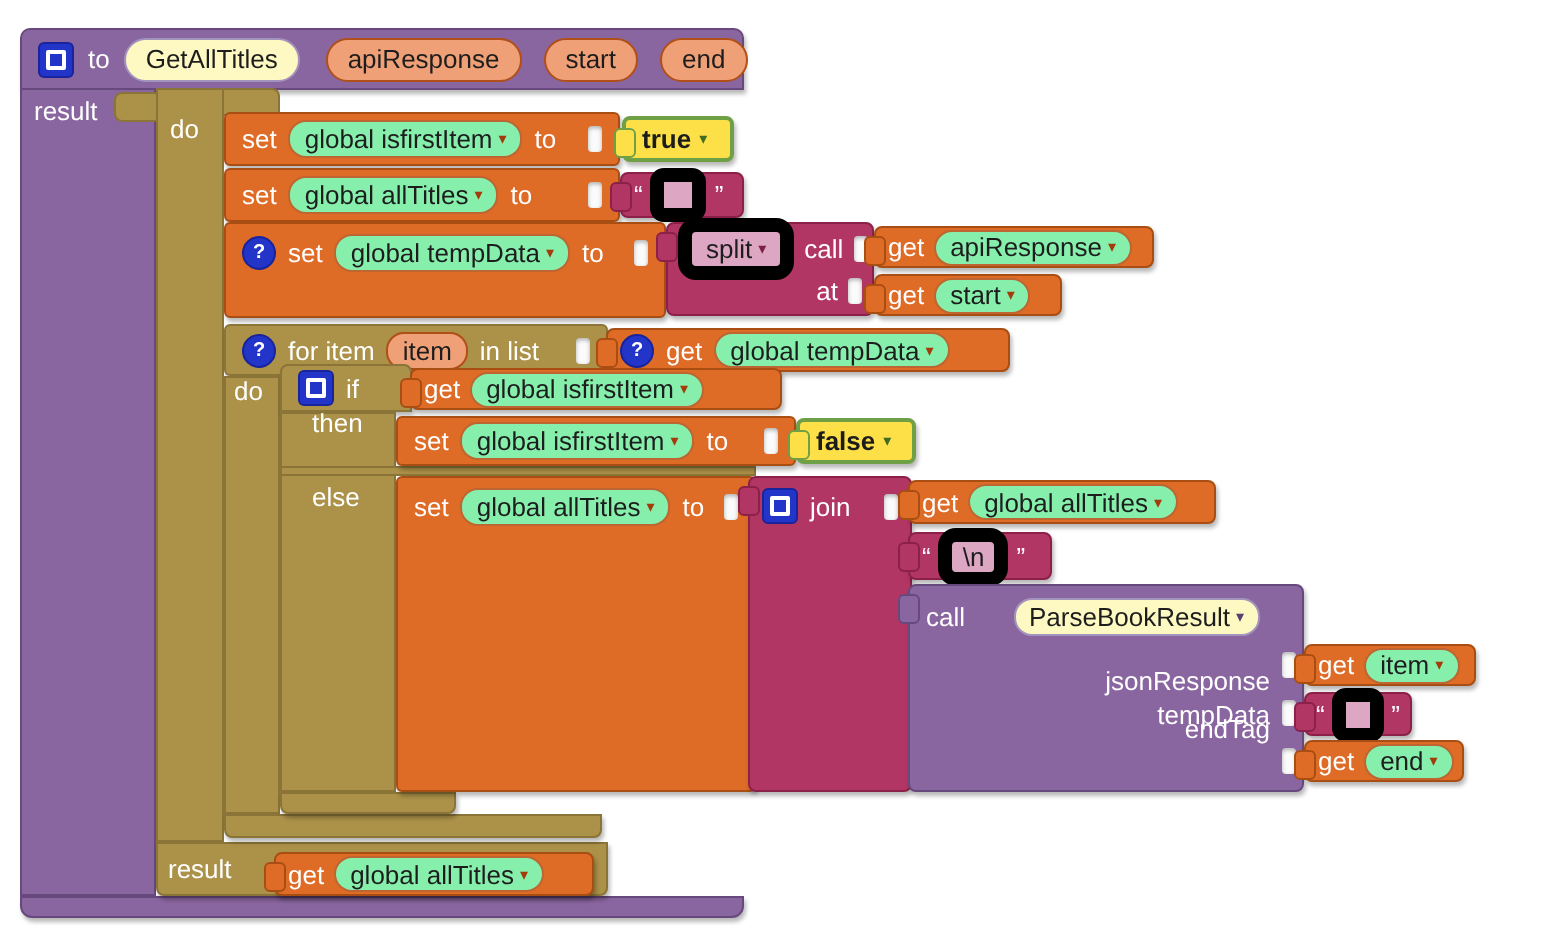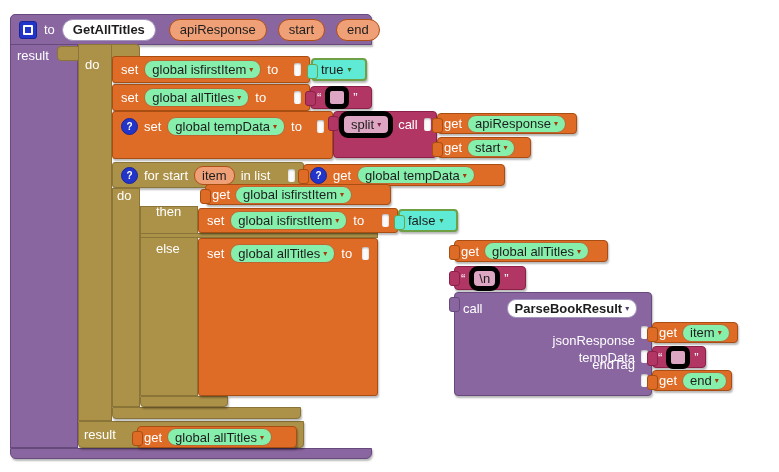--- a/index.html
+++ b/index.html
@@ -5,29 +5,29 @@
   html,body{margin:0;padding:0;background:#fff;}
   .canvas{position:relative;width:779px;height:472px;background:#ffffff;overflow:hidden;
           font-family:"Liberation Sans","DejaVu Sans",sans-serif;font-size:13px;}
   .abs{position:absolute;box-sizing:border-box;}
   .bar{display:flex;align-items:center;gap:6px;padding:0 8px;color:#fff;box-sizing:border-box;}
   .blk{box-shadow:1px 2px 2px rgba(0,0,0,.28);}
   .purple{background:#8a66a0;border:1px solid #67497e;}
   .olive{background:#ac9148;border:1px solid #8a7437;}
   .orange{background:#de6b26;border:1px solid #a94e13;}
   .magenta{background:#b23663;border:1px solid #8b2049;}
-  .green{background:#5eead4;border:2px solid #6fa045;color:#1c1c1c;border-radius:4px;}
+  .green{background:#fde047;border:2px solid #6fa045;color:#1c1c1c;border-radius:4px;font-weight:bold;}
   .wlabel{color:#fff;white-space:nowrap;}
   .chip{display:inline-flex;align-items:center;gap:3px;border-radius:9px;padding:0 7px;height:17px;
         color:#1d1d1d;white-space:nowrap;line-height:1;}
   .chip-lg{height:20px;border-radius:11px;padding:0 10px;}
-  .lav-chip{background:#ffffff;border:1px solid #a294bd;font-weight:bold;}
+  .lav-chip{background:#fef9c3;border:1px solid #a294bd;}
   .param-chip{background:#f0a077;border:1px solid #b04f17;}
   .orange-chip{background:#86efac;border:1px solid #bd6631;}
-  .pink-chip{background:#dda6c2;border:5px solid #000000;}
+  .pink-chip{background:#dda6c2;border:7px solid #000000;}
   .empty-chip{width:14px;height:13px;padding:0;border-radius:7px;}
   .dd{font-size:8px;line-height:1;margin-top:1px;}
   .orange-chip .dd,.param-chip .dd{color:#a33c0a;}
   .pink-chip .dd{color:#7c1f44;}
   .lav-chip .dd{color:#55406e;}
   .green .dd{color:#3f6b22;}
   .icon-help{flex:0 0 auto;width:15px;height:15px;border-radius:50%;background:#2235c8;color:#fff;
              font-size:10px;font-weight:bold;display:inline-flex;align-items:center;justify-content:center;
              border:1px solid #18249c;}
   .icon-mutator{flex:0 0 auto;width:16px;height:16px;border-radius:3px;background:#2235c8;
@@ -119,57 +119,67 @@
   </div>
   <div class="abs magenta blk plug" style="left:333px;top:111px;width:104px;height:47px;border-radius:4px;">
     <div class="bar" style="height:23px;padding:2px 5px 0 5px;gap:5px;">
       <span class="chip pink-chip">
         <span>split</span>
         <span class="dd">▾</span>
       </span>
       <span>call</span>
       <span class="notch"></span>
     </div>
+    <div class="bar" style="height:21px;justify-content:flex-end;padding:0 5px;gap:5px;">
+      <span>at</span>
+      <span class="notch" style="margin-left:0;"></span>
+    </div>
   </div>
   <div class="abs orange blk bar plug" style="left:437px;top:113px;width:140px;height:21px;gap:5px;padding:0 6px;border-radius:4px;">
     <span>get</span>
     <span class="chip orange-chip" style="height:16px;">
       <span>apiResponse</span>
       <span class="dd">▾</span>
     </span>
   </div>
   <div class="abs orange blk bar plug" style="left:437px;top:137px;width:94px;height:21px;gap:5px;padding:0 6px;border-radius:4px;">
     <span>get</span>
     <span class="chip orange-chip" style="height:16px;">
       <span>start</span>
       <span class="dd">▾</span>
     </span>
   </div>
 
   <div class="abs olive blk bar" style="left:112px;top:162px;width:192px;height:26px;border-radius:3px;gap:6px;">
     <span class="icon-help">?</span>
-    <span>for start</span>
+    <span>for item</span>
     <span class="chip param-chip">
       <span>item</span>
     </span>
     <span>in list</span>
     <span class="notch"></span>
   </div>
   <div class="abs orange blk bar plug" style="left:303px;top:164px;width:202px;height:22px;gap:6px;padding:0 6px;border-radius:4px;">
     <span class="icon-help">?</span>
     <span>get</span>
     <span class="chip orange-chip" style="height:16px;">
       <span>global tempData</span>
       <span class="dd">▾</span>
     </span>
   </div>
   <div class="abs olive" style="left:112px;top:188px;width:28px;height:219px;"></div>
   <div class="abs olive blk" style="left:112px;top:407px;width:189px;height:12px;border-radius:0 0 4px 4px;"></div>
   <span class="abs wlabel" style="left:117px;top:188px;">do</span>
 
+  <div class="abs olive blk bar" style="left:140px;top:182px;width:66px;height:24px;border-radius:4px 4px 0 0;gap:6px;">
+    <span class="icon-mutator">
+        <span class="sq"></span>
+      </span>
+    <span>if</span>
+  </div>
   <div class="abs orange blk bar plug" style="left:205px;top:184px;width:186px;height:21px;gap:5px;padding:0 6px;border-radius:4px;">
     <span>get</span>
     <span class="chip orange-chip" style="height:16px;">
       <span>global isfirstItem</span>
       <span class="dd">▾</span>
     </span>
   </div>
   <div class="abs olive" style="left:140px;top:206px;width:58px;height:190px;"></div>
   <div class="abs olive" style="left:140px;top:233px;width:238px;height:5px;"></div>
   <div class="abs olive blk" style="left:140px;top:396px;width:88px;height:11px;border-radius:0 0 4px 4px;"></div>
@@ -195,20 +205,29 @@
       <span>set</span>
       <span class="chip orange-chip">
         <span>global allTitles</span>
         <span class="dd">▾</span>
       </span>
       <span>to</span>
       <span class="notch"></span>
     </div>
   </div>
 
+  <div class="abs magenta blk plug" style="left:374px;top:238px;width:82px;height:158px;border-radius:4px;">
+    <div class="bar" style="height:24px;margin-top:2px;padding:0 6px;gap:6px;">
+      <span class="icon-mutator">
+          <span class="sq"></span>
+        </span>
+      <span>join</span>
+      <span class="notch"></span>
+    </div>
+  </div>
 
   <div class="abs orange blk bar plug" style="left:454px;top:240px;width:154px;height:22px;gap:5px;padding:0 6px;border-radius:4px;">
     <span>get</span>
     <span class="chip orange-chip" style="height:16px;">
       <span>global allTitles</span>
       <span class="dd">▾</span>
     </span>
   </div>
 
   <div class="abs magenta blk bar plug" style="left:454px;top:266px;width:72px;height:24px;gap:4px;padding:0 6px;border-radius:4px;">

